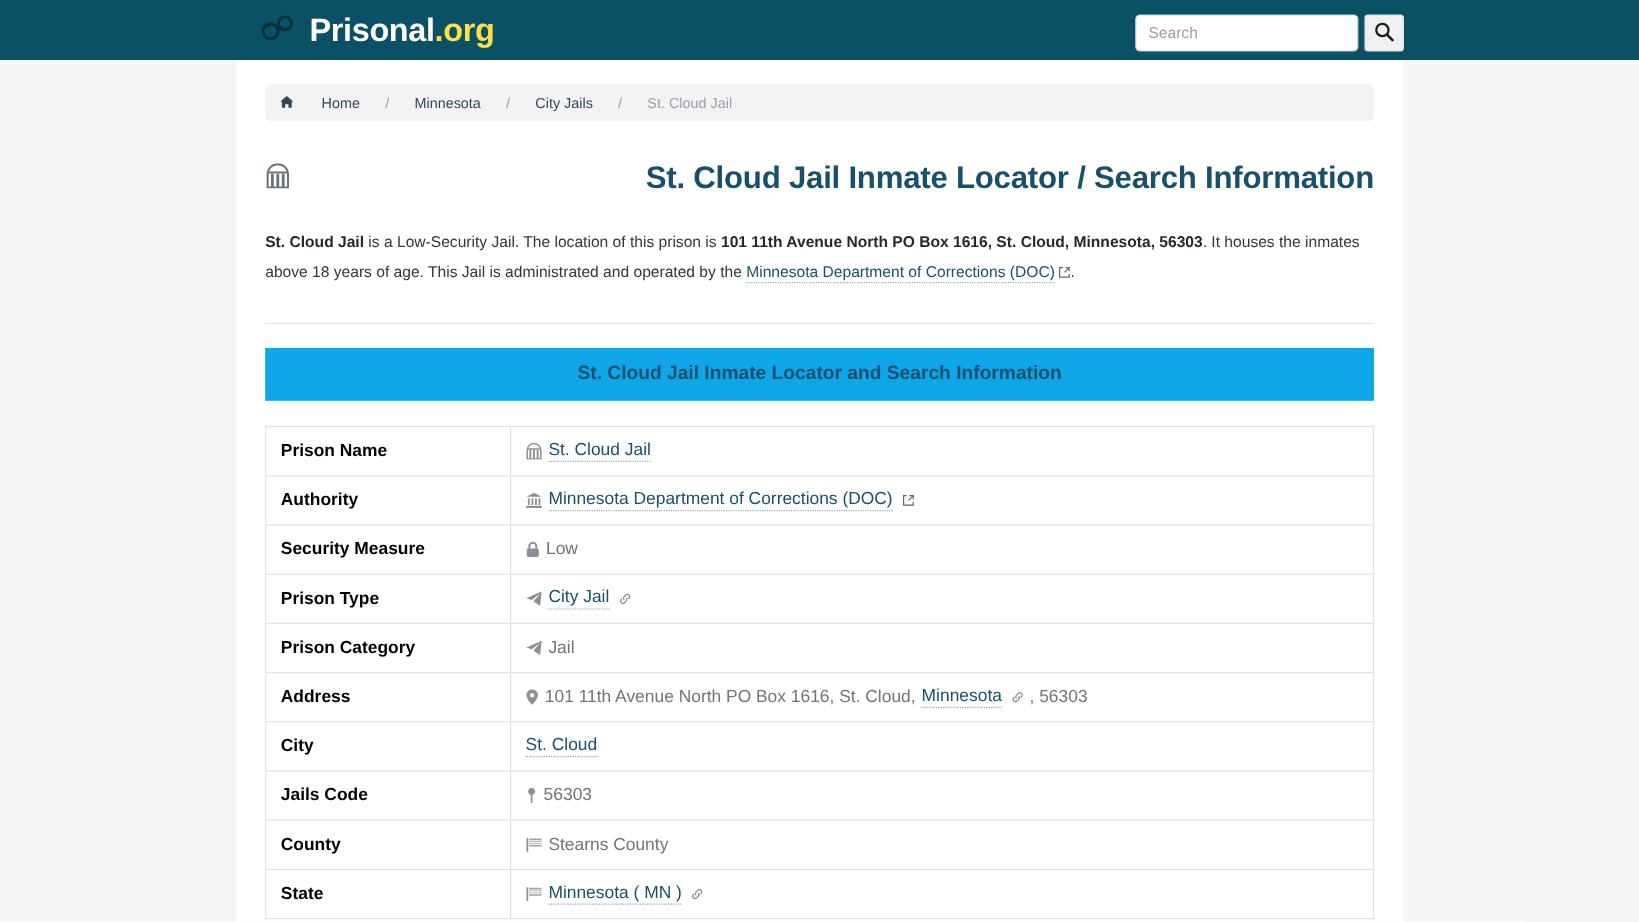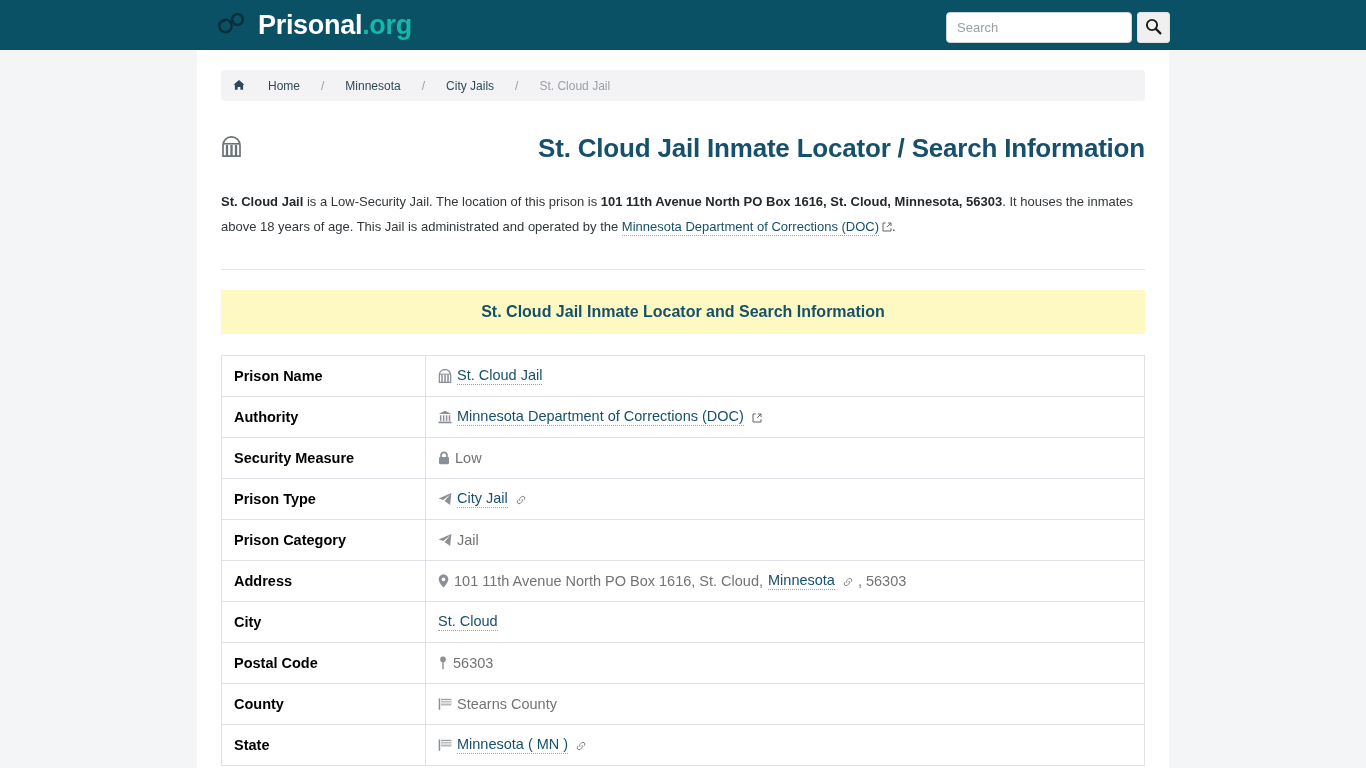--- a/index.html
+++ b/index.html
@@ -30,21 +30,21 @@
     text-decoration: none;
   }
   .cuffs-icon { display: block; }
   .brand-text {
     font-size: 27px;
     font-weight: 700;
     letter-spacing: -0.3px;
     line-height: 1;
   }
   .brand-main { color: #ffffff; }
-  .brand-tld { color: #14b8a6; }
+  .brand-tld { color: #fde047; }
 
   .search-wrap {
     position: absolute;
     right: 196px;
     top: 9px;
     display: flex;
     align-items: flex-end;
     gap: 5px;
   }
   .search-input {
@@ -134,21 +134,21 @@
   }
 
   hr.sep {
     border: 0;
     border-top: 1px solid #e3e5e7;
     margin: 30px 0 0 0;
   }
 
   
   .tbl-caption {
-    background: #fef9c3;
+    background: #0ea5e9;
     color: #17506b;
     font-size: 16px;
     font-weight: 700;
     text-align: center;
     padding: 13px 10px;
     margin-top: 20px;
   }
   table.info {
     width: 100%;
     border-collapse: collapse;
@@ -371,21 +371,21 @@
       <tr>
         <td class="k">City</td>
         <td class="v">
           <span class="val-line">
             <a class="dotted" href="#">St. Cloud</a>
           </span>
         </td>
       </tr>
 
       <tr>
-        <td class="k">Postal Code</td>
+        <td class="k">Jails Code</td>
         <td class="v">
           <span class="val-line">
             <span class="ico">
               <svg width="10" height="14" viewBox="0 0 10 14">
                 <circle class="g" cx="5" cy="3.4" r="2.8"></circle>
                 <rect class="g" x="4.3" y="5.6" width="1.4" height="7.6"></rect>
               </svg>
             </span>
             <span class="plain">56303</span>
           </span>

